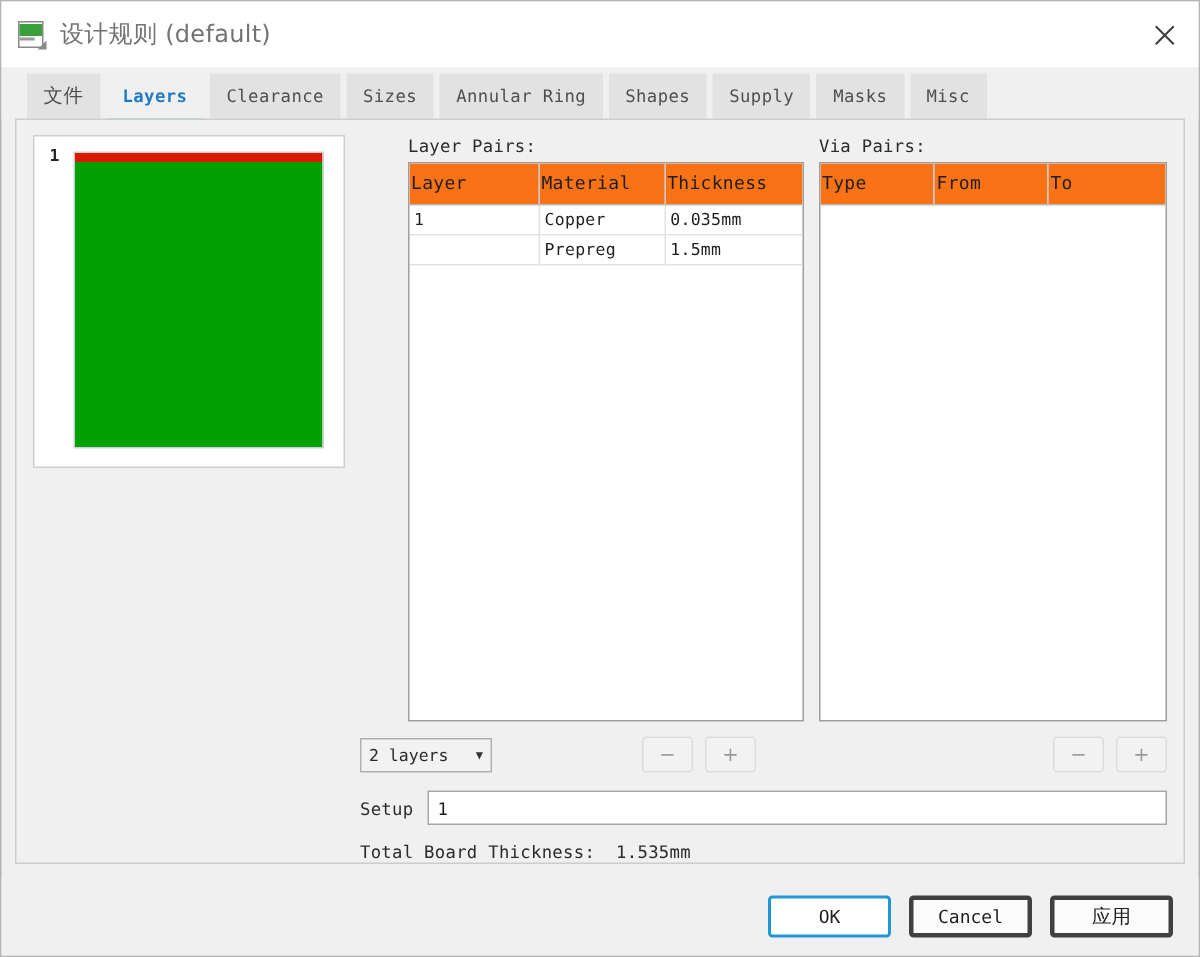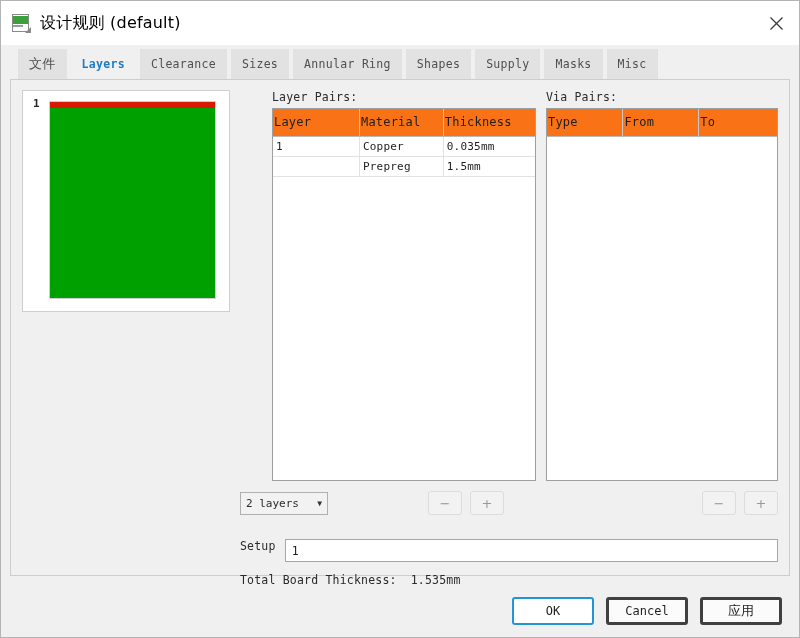--- a/index.html
+++ b/index.html
@@ -47,21 +47,21 @@
     width: 10px; height: 2px;
     background: #9a9a9a;
   }
   .title-icon .fold {
     position: absolute; right: 0px; bottom: 0px;
     width: 0; height: 0;
     border-left: 6px solid transparent;
     border-bottom: 6px solid #8a8a8a;
   }
   .title-text {
-    font-size: 16px; color: #000000;
+    font-size: 16px; color: #737373;
     font-family: "DejaVu Sans", "Liberation Sans", sans-serif;
     letter-spacing: .2px;
   }
   .close-btn {
     margin-left: auto;
     width: 46px; height: 44px;
     display: flex; align-items: center; justify-content: center;
     color: #3a3a3a;
     cursor: default;
   }
@@ -247,22 +247,22 @@
     color: #9a9a9a;
     font-family: "DejaVu Sans", sans-serif;
     font-size: 13px;
     line-height: 1;
     cursor: default;
   }
   .spacer { flex: 1 1 auto; }
 
   
   .setup-row {
-    display: flex; align-items: flex-start;
-    margin-top: 24px;
+    display: flex; align-items: center;
+    margin-top: 12px;
     flex: 0 0 auto;
   }
   .setup-label {
     font-family: "DejaVu Sans Mono", monospace;
     font-size: 11.5px;
     color: #2b2b2b;
     margin-right: 9px;
     letter-spacing: .2px;
   }
   .setup-input {

